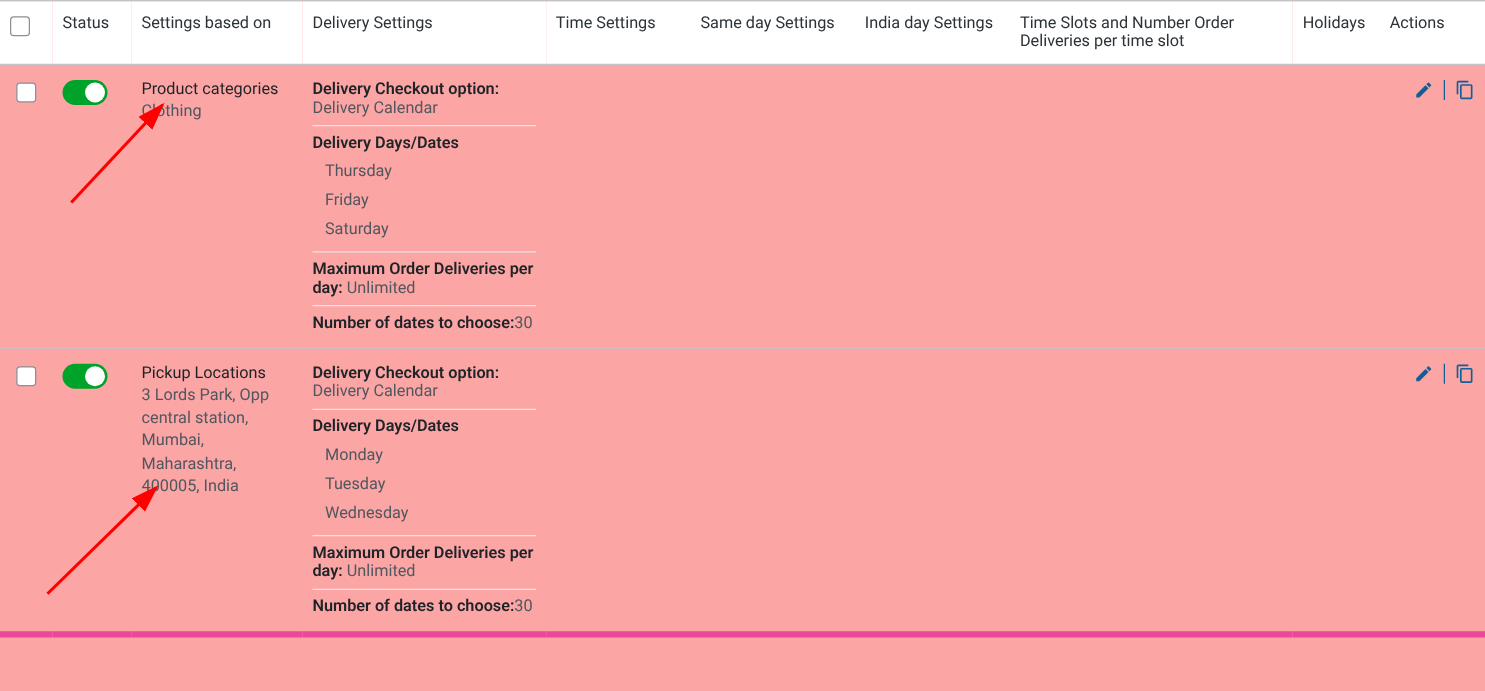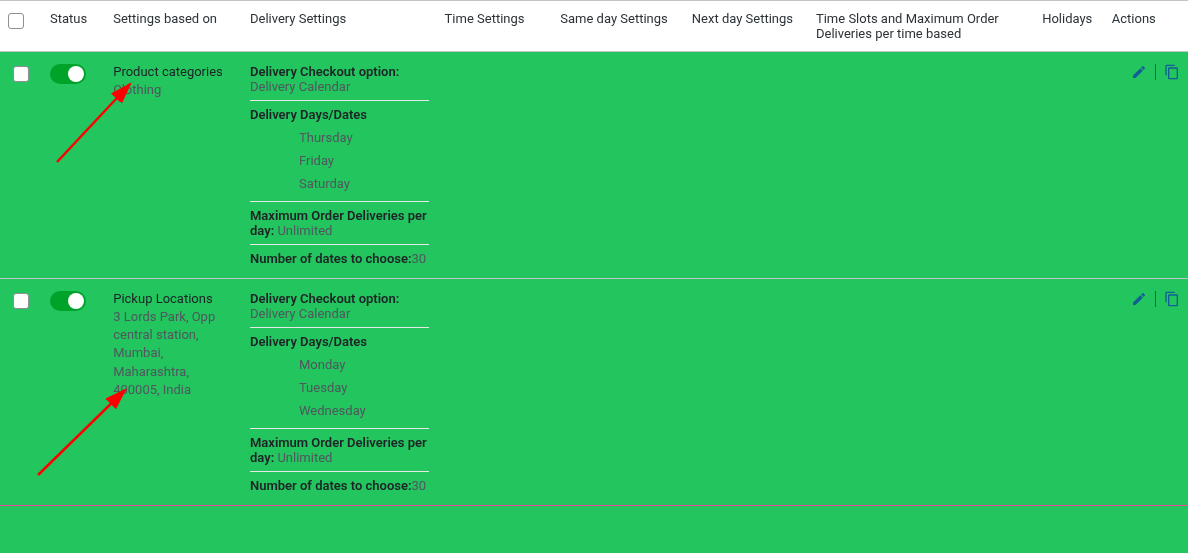--- a/index.html
+++ b/index.html
@@ -2,39 +2,39 @@
 <html><head>
 <meta charset="utf-8">
 <style>
   * { box-sizing: border-box; margin: 0; padding: 0; }
   body {
     font-family: -apple-system, BlinkMacSystemFont, "Segoe UI", Roboto, sans-serif;
     font-size: 13px;
     color: #1d2327;
     background: #fff;
   }
-  .wrap { width: 1188px; height: 553px; position: relative; background: #22c55e; overflow: hidden; }
+  .wrap { width: 1188px; height: 553px; position: relative; background: #fca5a5; overflow: hidden; }
   .table { width: 100%; border-collapse: collapse; }
   .thead-row th {
     text-align: left;
     font-weight: 400;
     font-size: 13px;
     color: #2c3338;
     padding: 10px 8px;
     border-top: 1px solid #c3c4c7;
     border-bottom: 1px solid #c3c4c7;
     vertical-align: top;
     background: #fff;
   }
   .tbody-row td {
     padding: 12px 8px;
     vertical-align: top;
     font-size: 13px;
     color: #50575e;
-    border-bottom: 1px solid #ec4899;
+    border-bottom: 5px solid #ec4899;
   }
   .tbody-row.row-sep td { border-bottom: 1px solid #c3c4c7; }
   .col-check { width: 40px; text-align: center; }
   .col-status { width: 60px; }
   .col-basis  { width: 130px; }
   .col-delivery { width: 185px; }
   .col-time   { width: 110px; margin-left: 39px; }
   .col-same   { width: 125px; }
   .col-next   { width: 118px; }
   .col-slots  { width: 215px; }
@@ -67,21 +67,21 @@
     top: 2px; right: 2px;
   }
   .basis-title { font-weight: 400; color: #1d2327; }
   .basis-sub { color: #50575e; margin-top: 2px; line-height: 1.4; }
   .ds-block { border-bottom: 1px solid #e5e7e9; padding: 6px 0; }
   .ds-block:first-child { padding-top: 0; }
   .ds-block:last-child { border-bottom: none; padding-bottom: 0; }
   .ds-label { font-weight: 600; color: #1d2327; display: inline; }
   .ds-value { color: #50575e; display: inline; }
   .ds-days { margin: 4px 0 0 10px; }
-  .ds-days div { padding: 4px 0; color: #50575e; margin-left: 39px; }
+  .ds-days div { padding: 4px 0; color: #50575e; }
   .actions-cell {
     display: flex; align-items: flex-start; gap: 6px; justify-content: flex-end;
     white-space: nowrap;
   }
   .icon-btn {
     color: #135e96; cursor: pointer; display: inline-flex; align-items: center;
   }
   .icon-btn svg { fill: #135e96; }
   .vdiv { width: 1px; height: 16px; background: #135e96; margin: 0 2px; }
   
@@ -98,22 +98,22 @@
     <thead>
       <tr class="thead-row">
         <th class="col-check">
           <input type="checkbox" style="">
         </th>
         <th class="col-status">Status</th>
         <th class="col-basis">Settings based on</th>
         <th class="col-delivery">Delivery Settings</th>
         <th class="col-time">Time Settings</th>
         <th class="col-same">Same day Settings</th>
-        <th class="col-next">Next day Settings</th>
-        <th class="col-slots">Time Slots and Maximum Order Deliveries per time based</th>
+        <th class="col-next">India day Settings</th>
+        <th class="col-slots">Time Slots and Number Order Deliveries per time slot</th>
         <th class="col-holidays">Holidays</th>
         <th class="col-actions">Actions</th>
       </tr>
     </thead>
     <tbody id="tbody">
         <tr class="tbody-row row-sep">
           <td class="col-check"><input type="checkbox" style=""></td>
           <td class="col-status"><span class="toggle"></span></td>
           <td class="col-basis">
             <div class="basis-title">Product categories</div>

